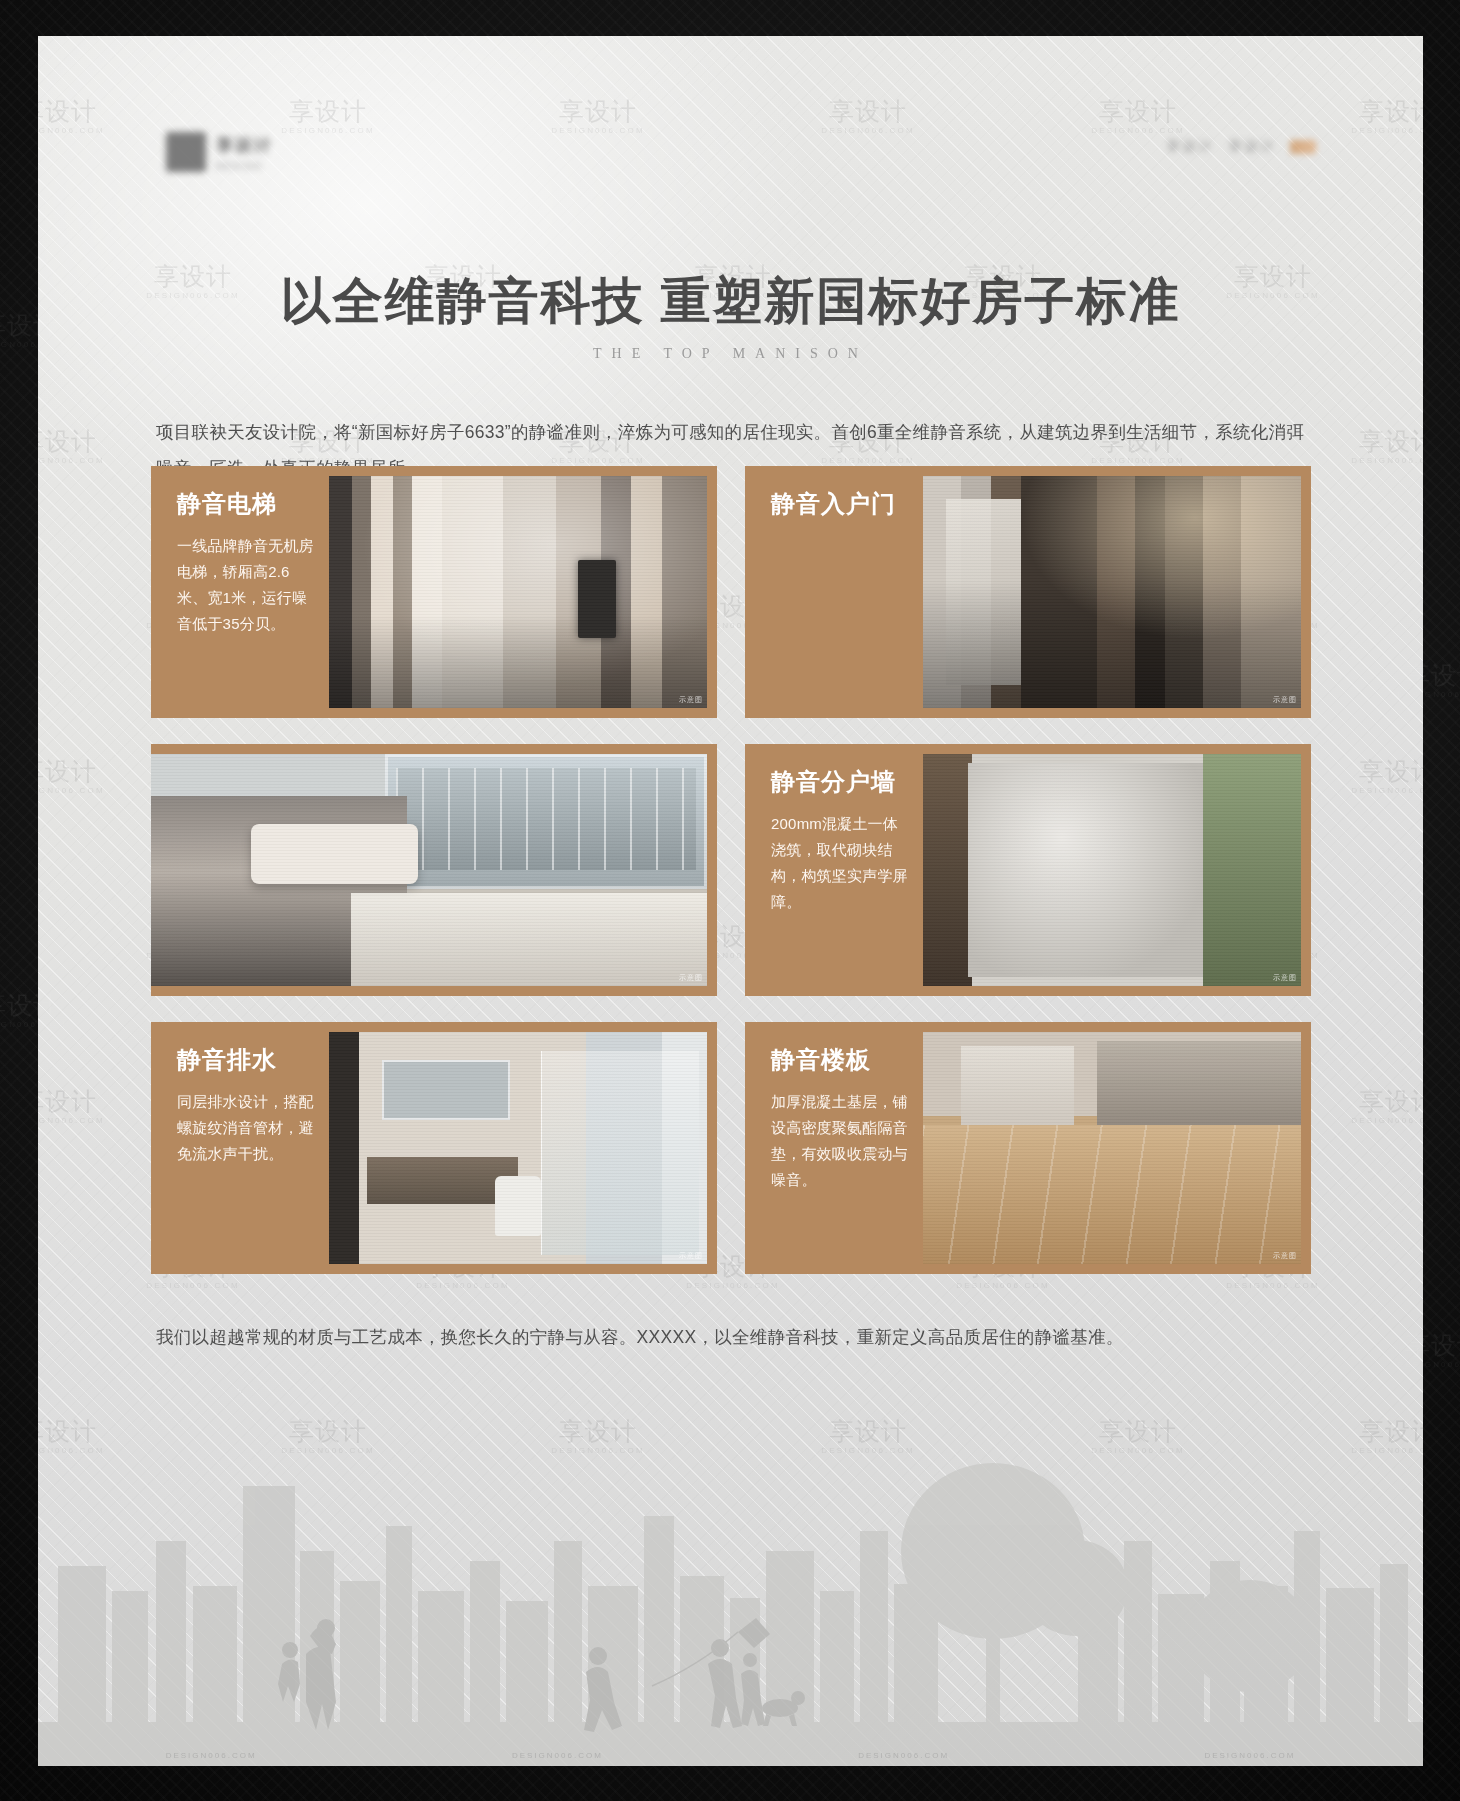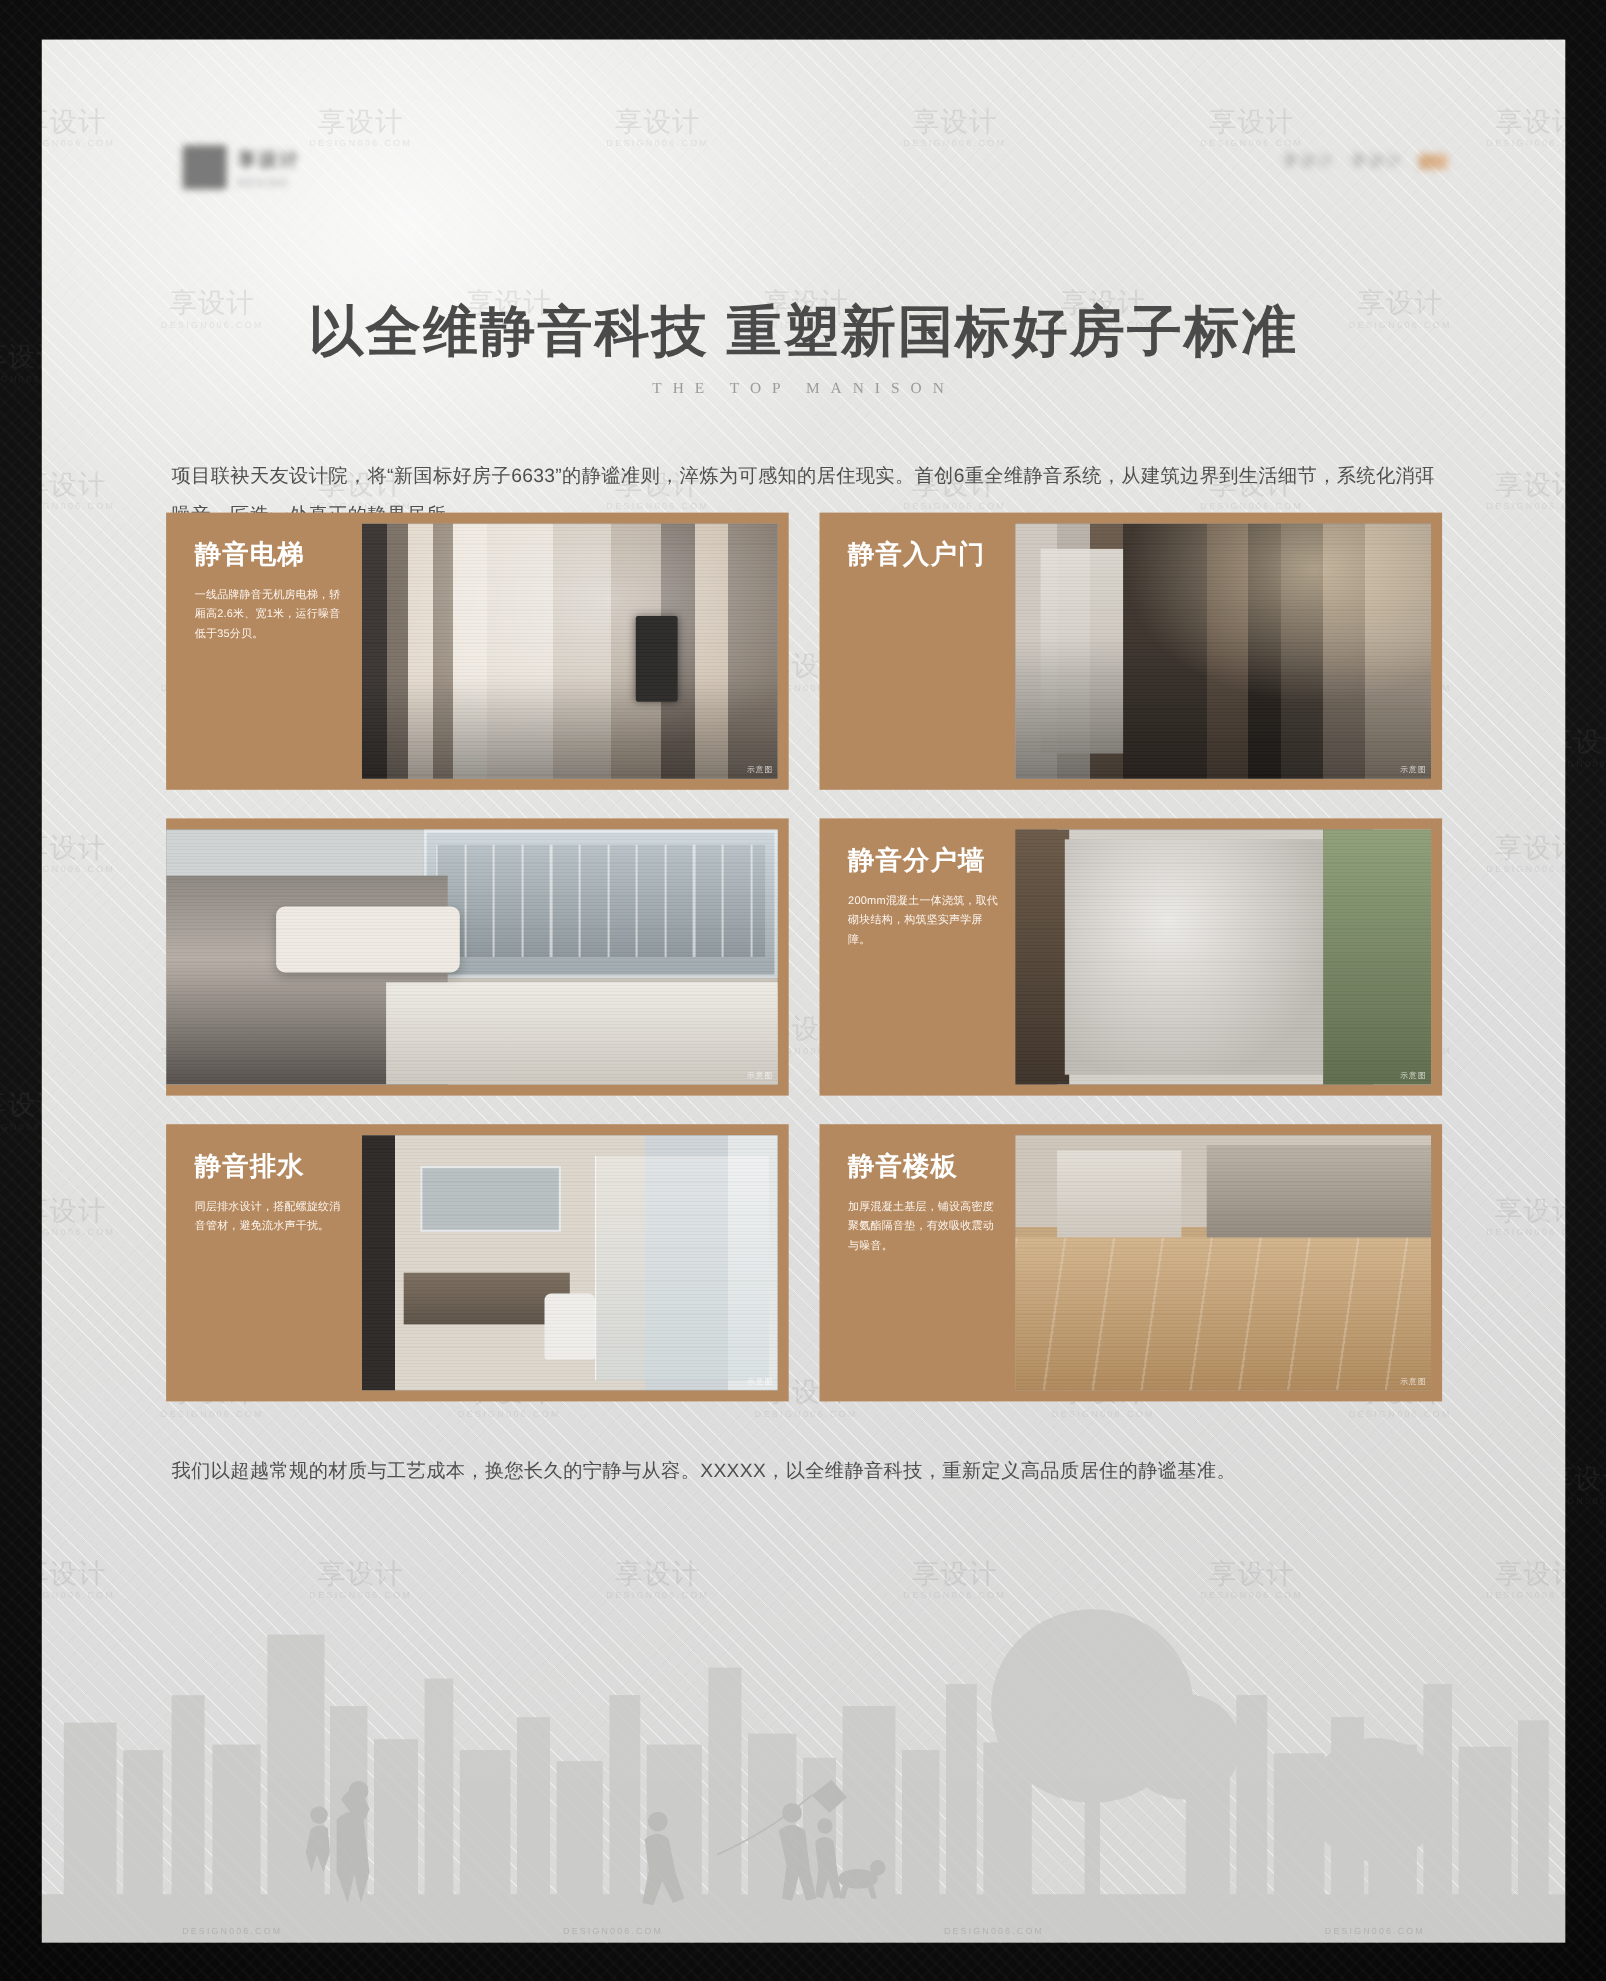--- a/index.html
+++ b/index.html
@@ -212,21 +212,21 @@
   }
   .card-text h3 {
     margin: 0 0 13px 0;
     font-size: 24px;
     font-weight: 700;
     letter-spacing: 1px;
     color: #ffffff;
   }
   .card-text p {
     margin: 0;
-    font-size: 10px;
+    font-size: 15px;
     line-height: 1.74;
     color: #fdf6f0;
     letter-spacing: .2px;
   }
   .card-img {
     position: relative;
     flex: 1;
     margin: 10px 10px 10px 0;
     overflow: hidden;
     background: #9b9b97;

